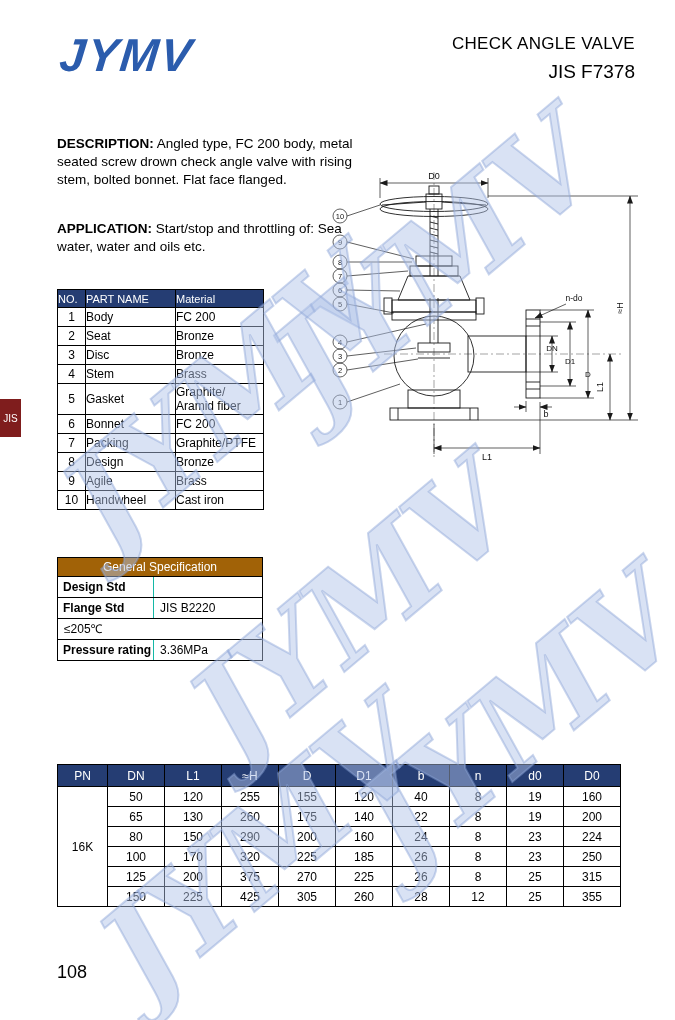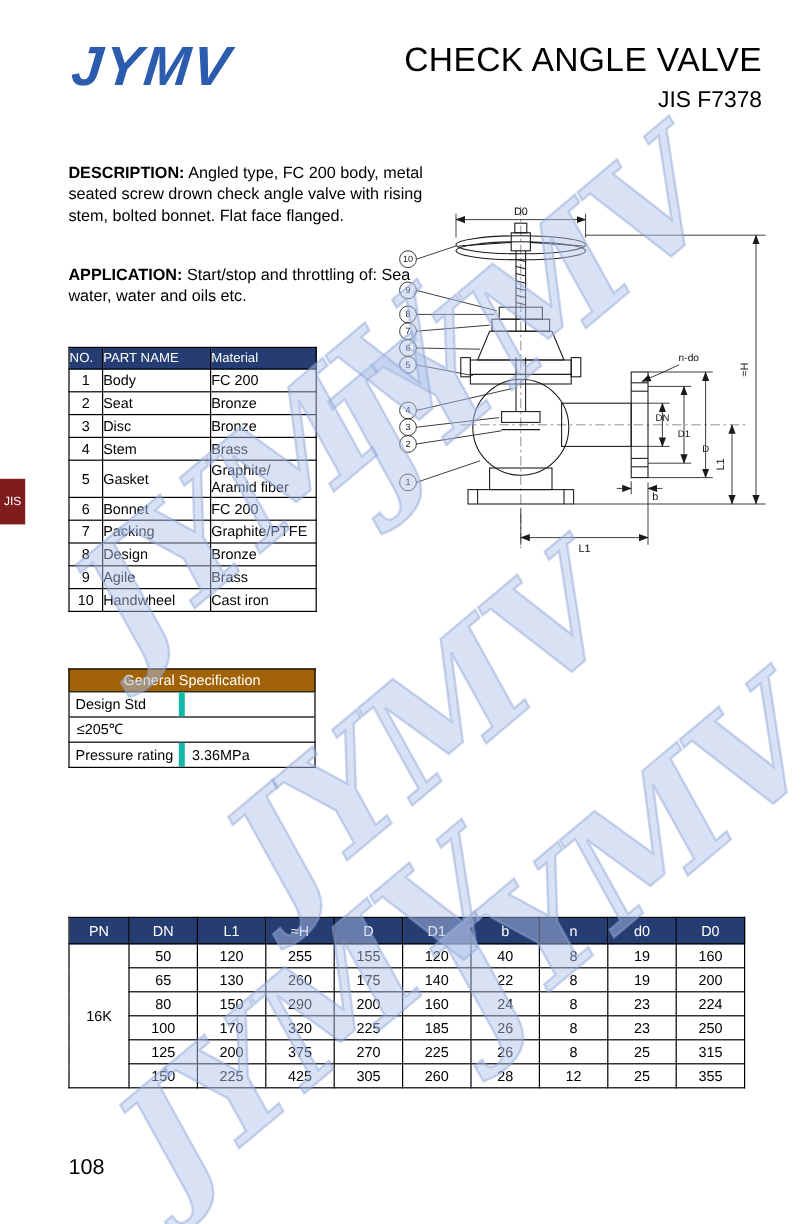--- a/index.html
+++ b/index.html
@@ -7,21 +7,21 @@
     width:675px;height:1020px;position:relative;background:#fff;
     font-family:"Liberation Sans",sans-serif;color:#000;overflow:hidden;
   }
   
   .logo{
     position:absolute;left:60px;top:28px;
     font-size:46px;font-weight:bold;font-style:italic;
     color:#2b5cad;letter-spacing:2px;transform:skewX(-6deg);
   }
   .title-block{position:absolute;right:40px;top:34px;text-align:right;}
-  .title{font-size:28px;letter-spacing:.3px;text-align:center;}
+  .title{font-size:17px;letter-spacing:.3px;text-align:center;}
   .subtitle{font-size:19px;margin-top:7px;}
   
   .para{position:absolute;left:57px;width:304px;font-size:13.5px;line-height:18px;}
   .desc{top:135px;}
   .app{top:220px;}
   .para b{font-weight:bold;}
   
   table{border-collapse:collapse;table-layout:fixed;}
   .parts{position:absolute;left:57px;top:289px;width:206px;font-size:12px;}
   .parts th,.parts td{border:1px solid #000;padding:1px 0;height:16px;}
@@ -31,21 +31,21 @@
   .jis-tab{
     position:absolute;left:0;top:399px;width:21px;height:38px;background:#7f1d1d;
     color:#fff;font-size:10px;display:flex;align-items:center;justify-content:center;
   }
   
   .spec{position:absolute;left:57px;top:557px;width:206px;font-size:12px;}
   .spec-title{background:#a16207;color:#fff;text-align:center;height:18px;line-height:18px;border:1px solid #000;border-bottom:none;}
   .spec-row{display:flex;border:1px solid #000;border-top:none;height:20px;line-height:20px;}
   .spec-row + .spec-row{border-top:none;}
   .spec-row{border-top:1px solid #000;}
-  .spec-label{padding-left:5px;border-right:5px solid #14b8a6;box-sizing:border-box;}
+  .spec-label{padding-left:5px;border-right:1px solid #14b8a6;box-sizing:border-box;font-weight:bold;}
   .w95{width:96px;} .w145{width:146px;} .w150{width:152px;}
   .spec-value{padding-left:6px;flex:1;}
   
   .dims{position:absolute;left:57px;top:764px;width:563px;font-size:12px;text-align:center;border-radius:32px;}
   .dims th,.dims td{border:1px solid #000;padding:0 2px;}
   .dims th{background:#253d73;color:#fff;font-weight:normal;height:21px;}
   .dims td{height:19px;}
   
   .drawing{position:absolute;left:322px;top:158px;}
   .drawing .txt text{font-family:"Liberation Sans",sans-serif;fill:#111;stroke:none;}
@@ -296,20 +296,24 @@
   </g>
 </svg>
 
 <div class="spec">
   <div class="spec-title">General Specification</div>
   <div class="spec-row">
     <div class="spec-label w95">Design Std</div>
     <div class="spec-value"></div>
   </div>
   <div class="spec-row">
+    <div class="spec-label w95">Flange Std</div>
+    <div class="spec-value">JIS B2220</div>
+  </div>
+  <div class="spec-row">
     <div class="spec-value">≤205℃</div>
   </div>
   <div class="spec-row">
     <div class="spec-label w95">Pressure rating</div>
     <div class="spec-value">3.36MPa</div>
   </div>
 </div>
 
 <table class="dims">
   <colgroup>

